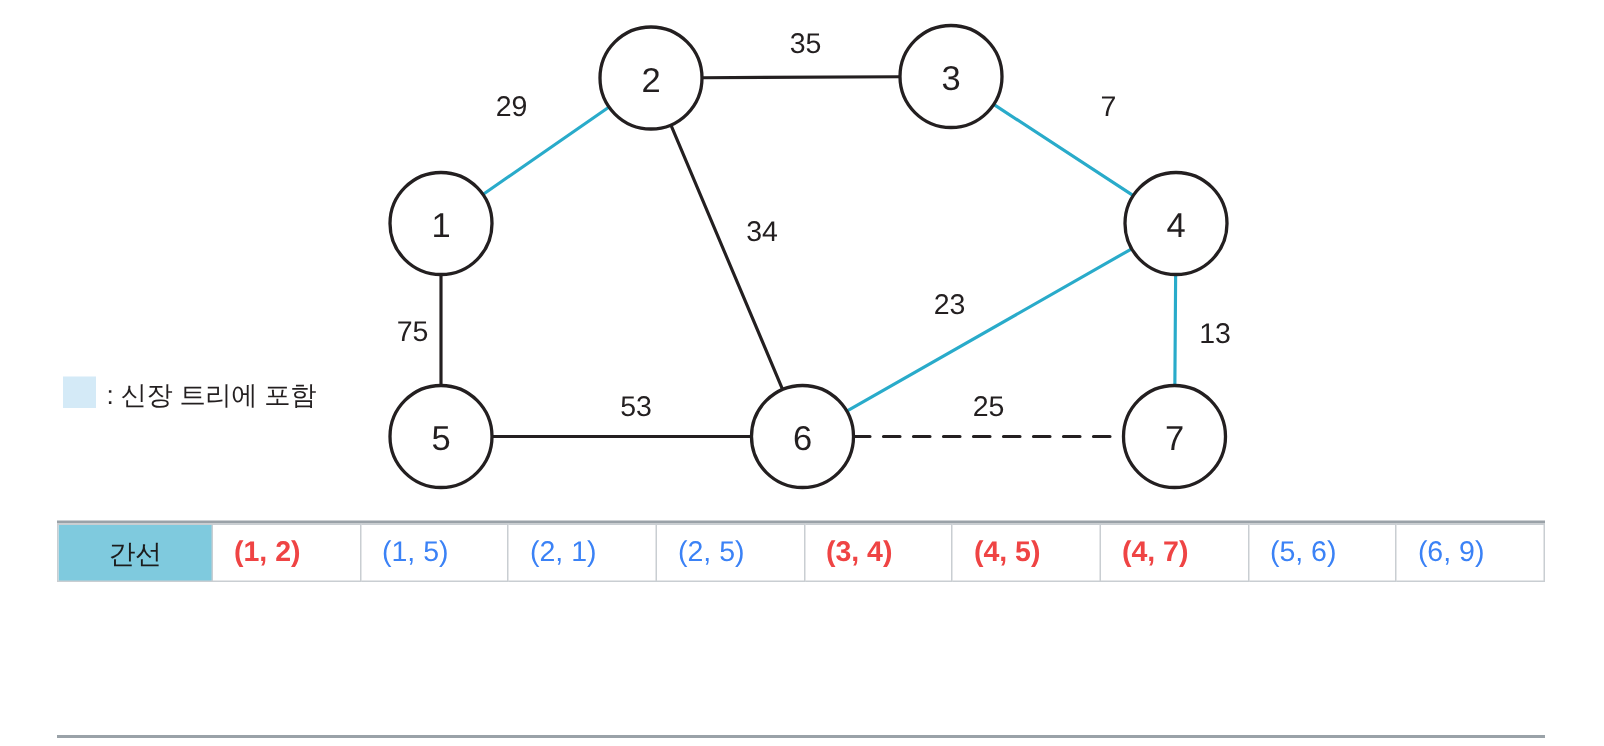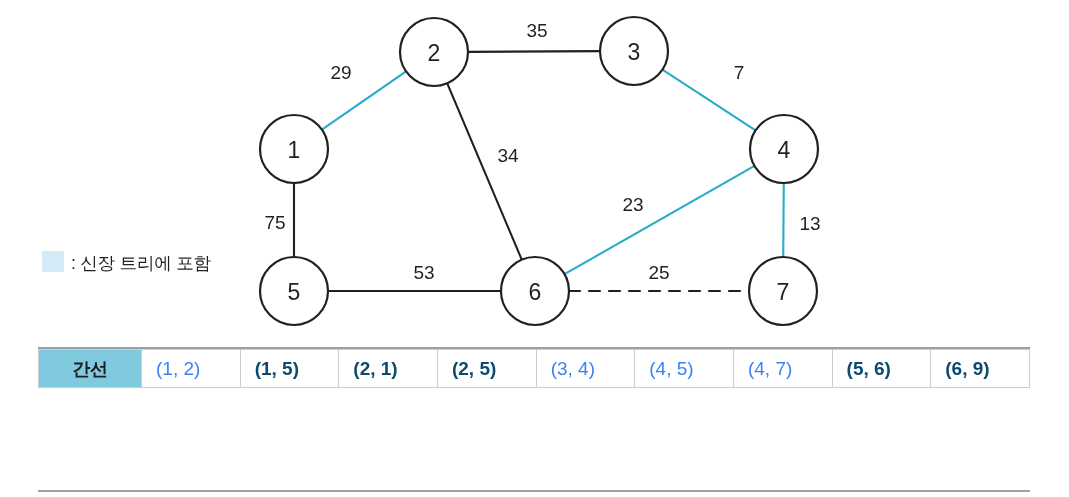--- a/index.html
+++ b/index.html
@@ -98,30 +98,30 @@
   table.result-table td {
     border: 1px solid #c9ced2;
     height: 37px;
     font-size: 19px;
     padding: 0 0 0 14px;
     vertical-align: middle;
     white-space: nowrap;
   }
   table.result-table td.rowhead {
     background: #7fcade;
-    font-weight: bold;
+    font-weight: normal;
     font-size: 18px;
     text-align: center;
     padding-left: 0;
     color: #1c1c1c;
     width: 102px;
     letter-spacing: -0.3px;
   }
-  td.hl { color: #3b82f6; }
-  td.norm { color: #0c4a6e; font-weight: bold; }
+  td.hl { color: #ef4444; font-weight: bold; }
+  td.norm { color: #3b82f6; }
   .tbl-top-rule, .tbl-bot-rule {
     position: absolute;
     left: 38px;
     width: 992px;
     height: 2px;
     background: #9aa2a8;
   }
   .tbl-top-rule { top: 347px; }
   .tbl-bot-rule { top: 490px; }
 </style>

